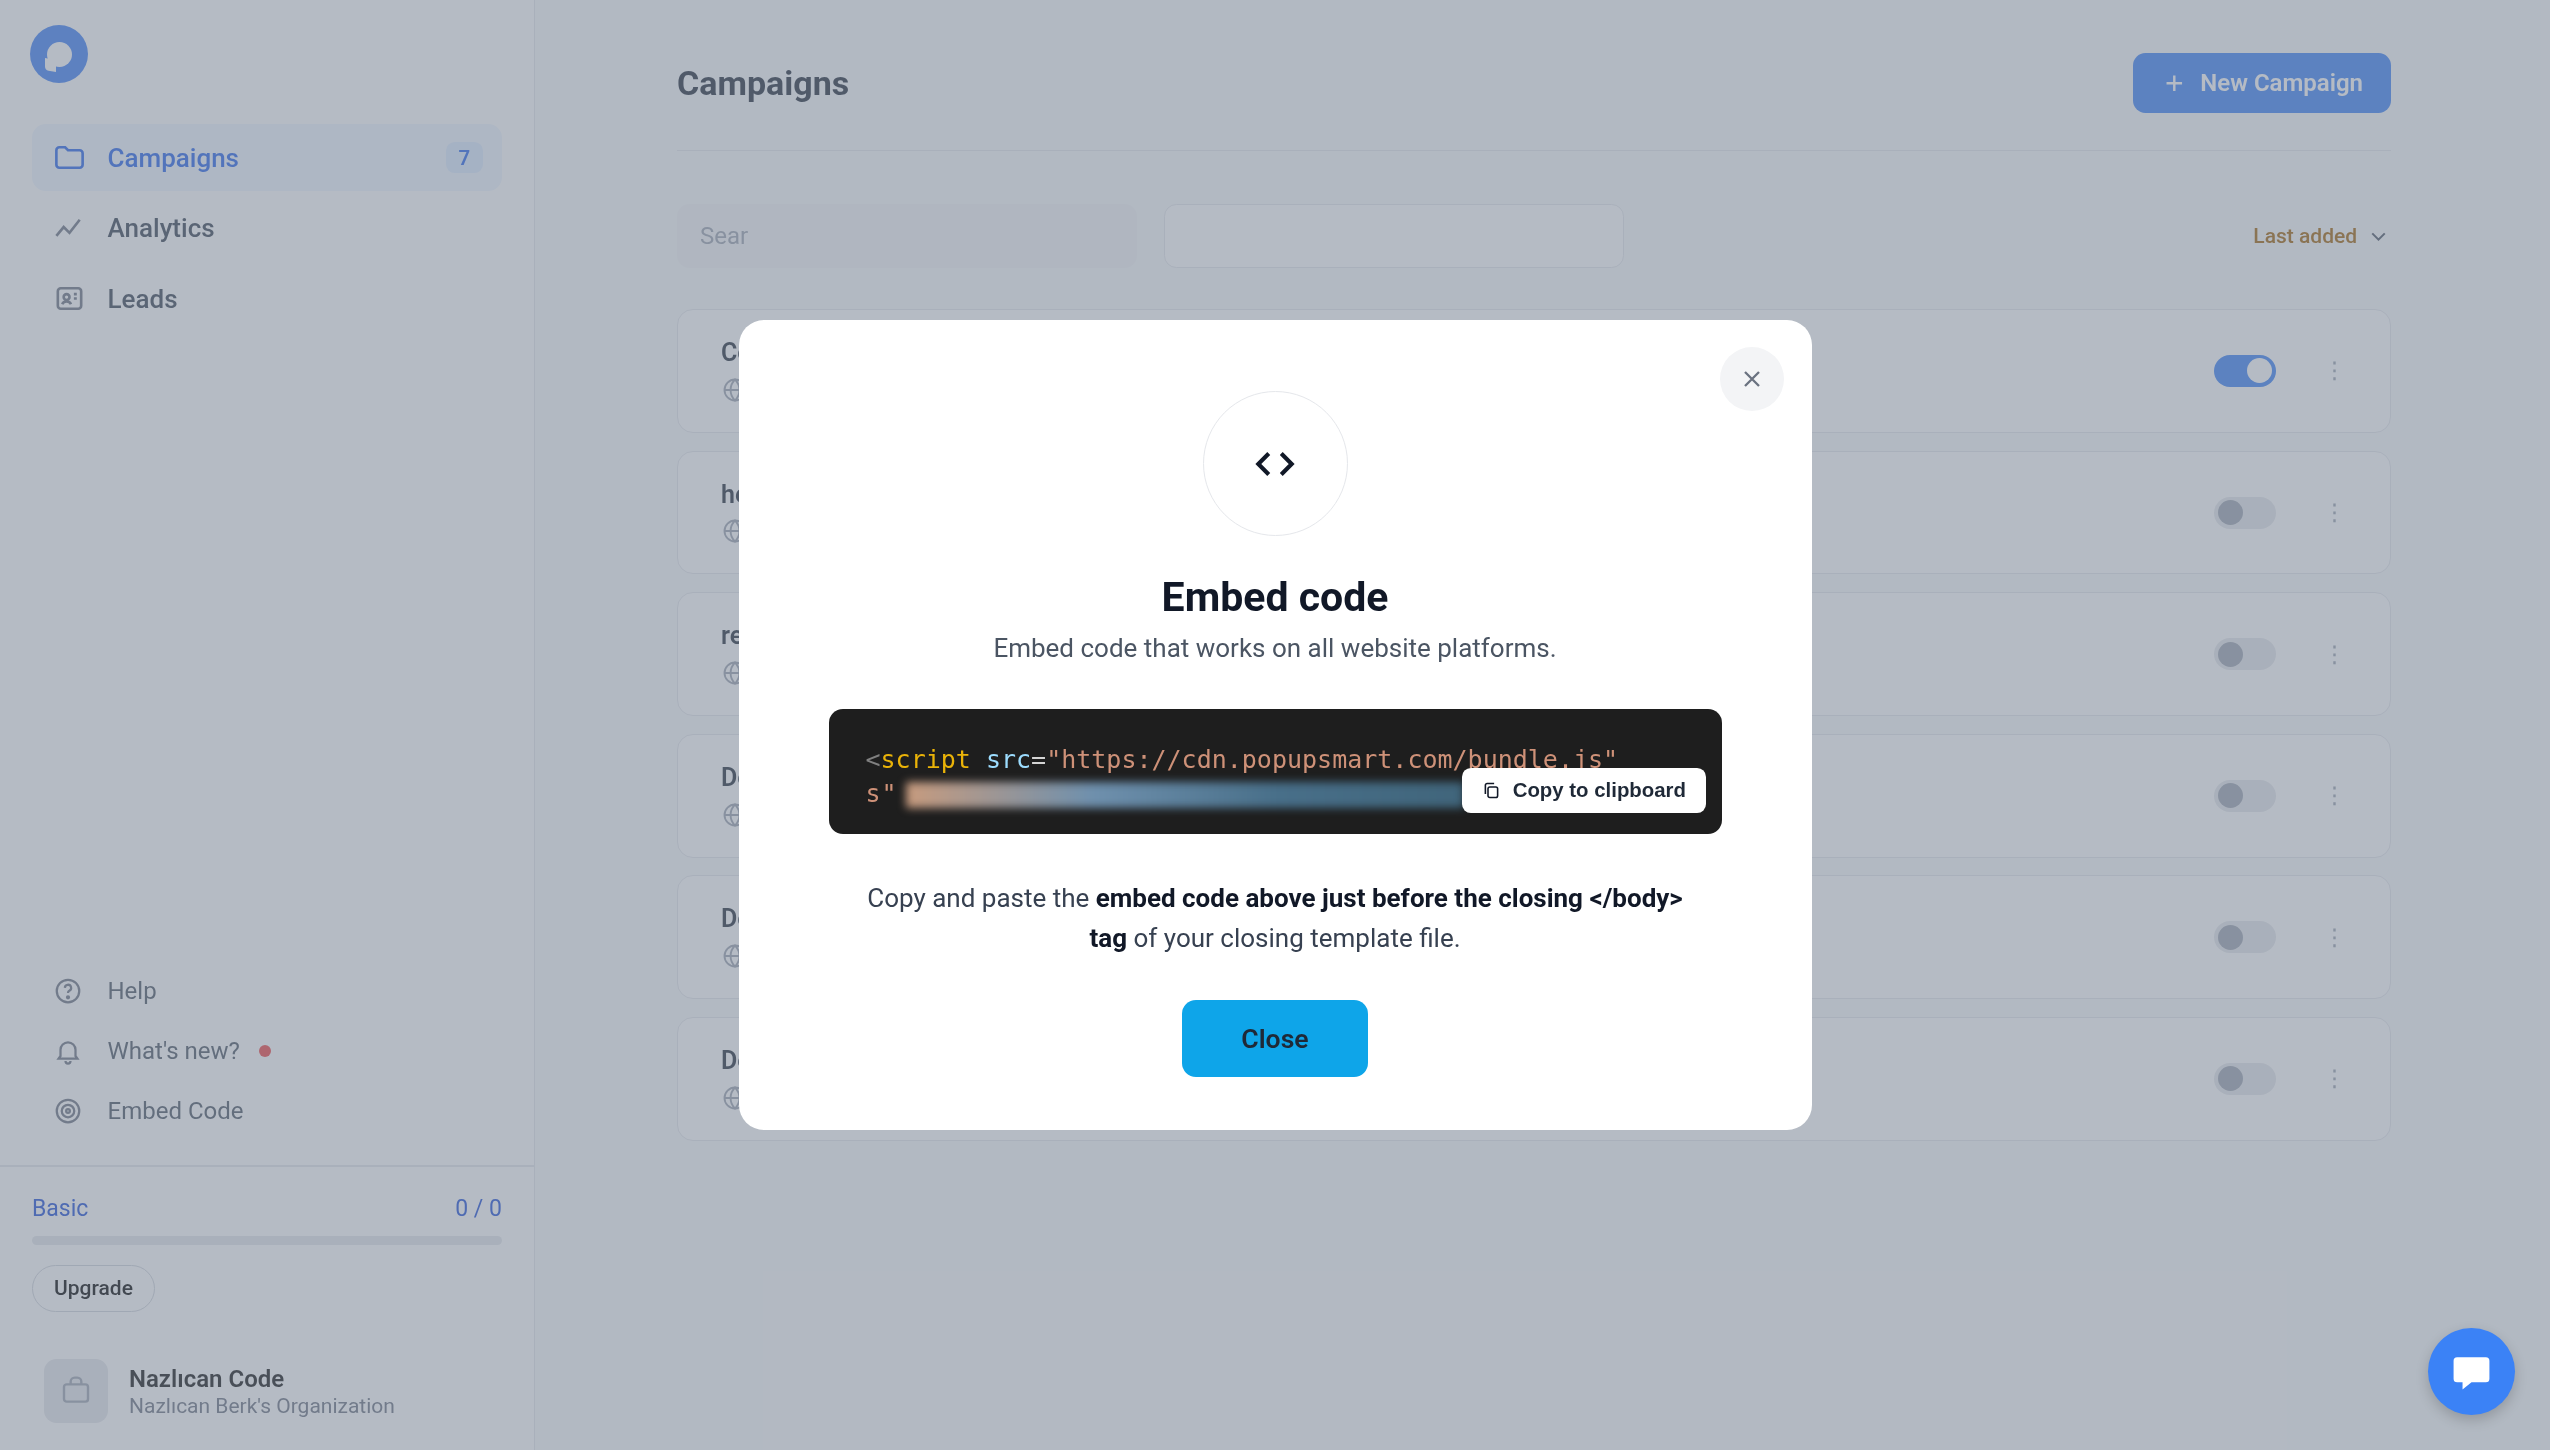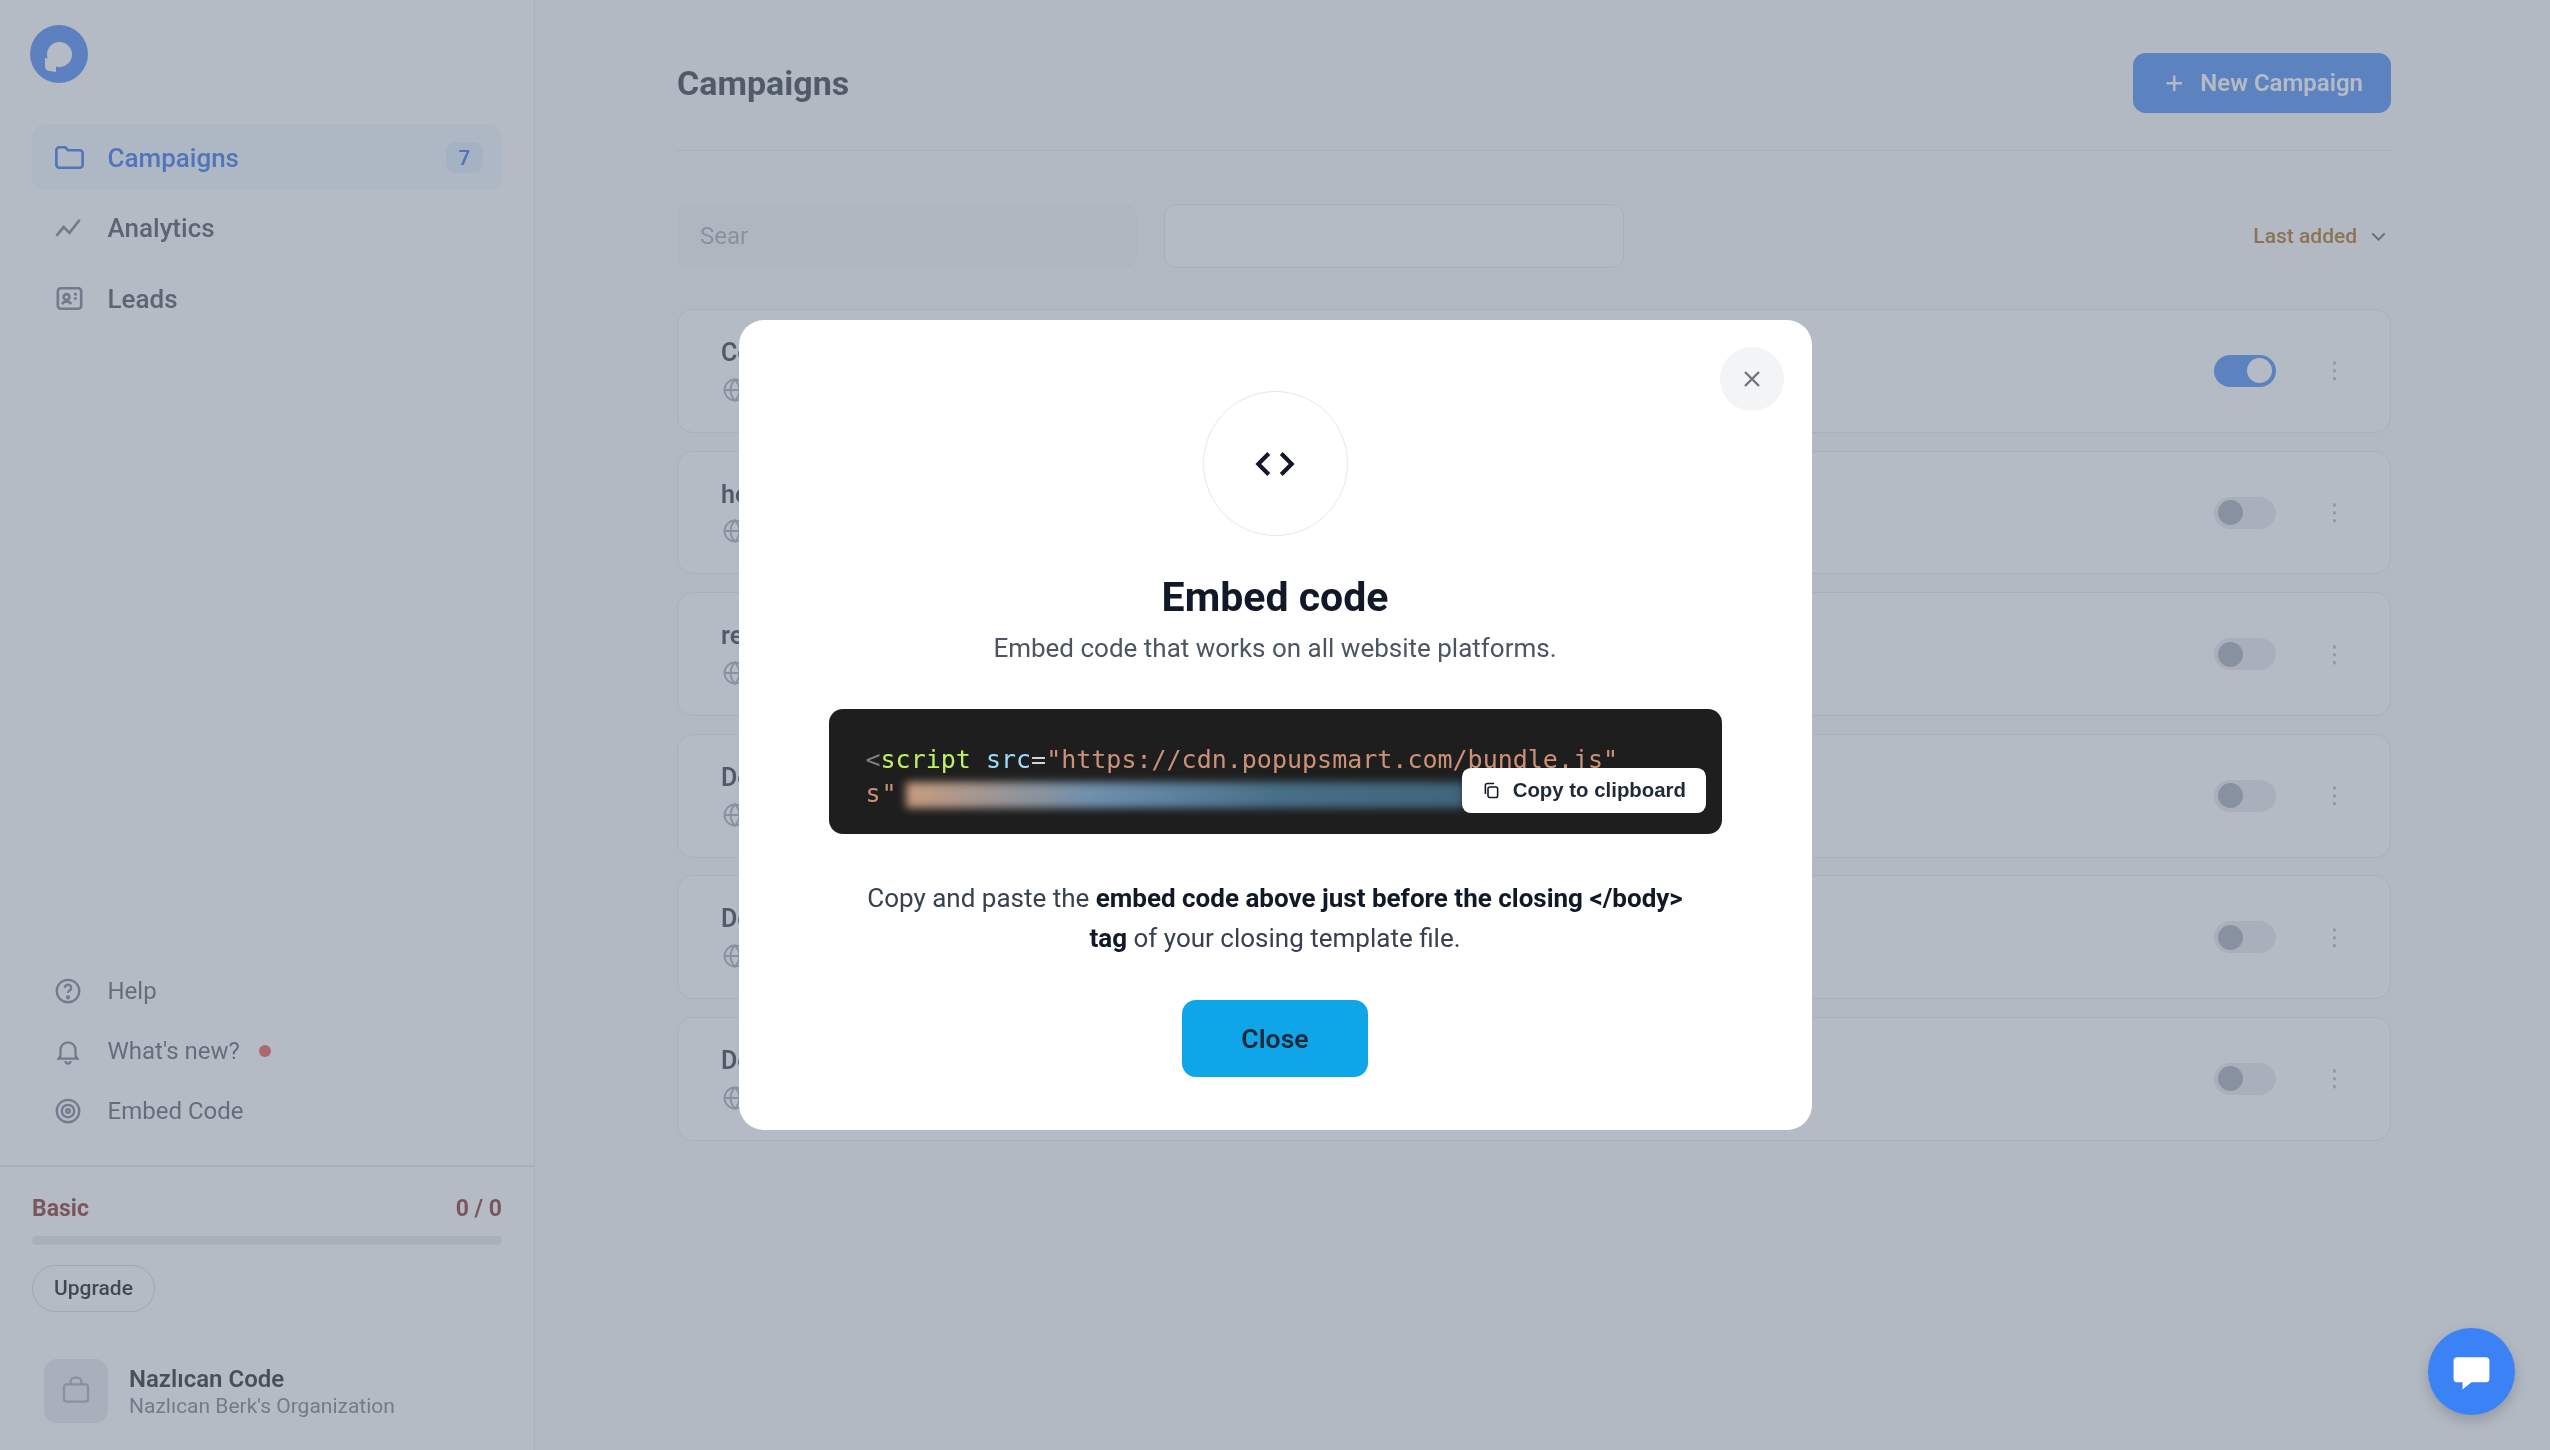--- a/index.html
+++ b/index.html
@@ -18,21 +18,21 @@
   .badge { margin-left: auto; background: #dbeafe; color: #2563eb; font-size: 20.4px; font-weight: 600; padding: 3.5px 12.4px; border-radius: 8.9px; }
 
   .bottom-nav { margin-top: auto; padding: 0 32px 14px 32px; }
   .bnav-item { display: flex; align-items: center; gap: 24px; padding: 14px 19.5px; font-size: 24px; color: #4b5563; cursor: pointer; border-radius: 10.6px; }
   .bnav-item .icon { width: 32px; height: 32px; display: inline-flex; align-items: center; justify-content: center; }
   .dot-red { width: 12.4px; height: 12.4px; border-radius: 50%; background: #ef4444; margin-left: -5.3px; }
 
   .divider { height: 1.8px; background: #e5e7eb; margin: 10.6px 0 0 0; }
 
   .plan { padding: 28px 32px 7px 32px; }
-  .plan-row { display: flex; justify-content: space-between; font-size: 23px; font-weight: 700; color: #7f1d1d; }
+  .plan-row { display: flex; justify-content: space-between; font-size: 23px; font-weight: 400; color: #1d4ed8; }
   .plan-bar { width: 100%; height: 8.9px; background: #e5e7eb; border-radius: 5.3px; margin: 14px 0 19.5px 0; }
   .upgrade-btn { display: inline-block; padding: 10.6px 21px; border: 1.8px solid #d1d5db; border-radius: 26.6px; font-size: 21px; color: #000000; font-weight: 500; cursor: pointer; }
 
   .user-block { display: flex; align-items: center; gap: 21px; padding: 23px 32px 26.6px 44px; margin-top: 17.7px; }
   .user-av { width: 64px; height: 64px; border-radius: 12.4px; background: #e5e7eb; display: flex; align-items: center; justify-content: center; color: #9ca3af; }
   .user-name { font-size: 24px; font-weight: 600; color: #111; margin-bottom: 1.8px; }
   .user-org { font-size: 21px; color: #6b7280; }
 
   
   .main { position: absolute; left: 535px; top: 0; right: 0; height: 100%; padding: 53px 159px 0 142px; }
@@ -61,21 +61,21 @@
   
   .overlay { position: absolute; inset: 0; background: rgba(121,131,148,0.55); display: flex; align-items: center; justify-content: center; }
   .modal { width: 1073px; background: #fff; border-radius: 25px; padding: 44px 55px 53px 55px; position: relative; }
   .close-x { position: absolute; top: 26.6px; right: 28px; width: 64px; height: 64px; border-radius: 50%; background: #f3f4f6; display: flex; align-items: center; justify-content: center; cursor: pointer; color: #6b7280; }
   .modal-icon { width: 145px; height: 145px; border-radius: 50%; border: 1.8px solid #e5e7eb; margin: 26.6px auto 37px auto; display: flex; align-items: center; justify-content: center; }
   .modal-title { text-align: center; font-size: 41px; font-weight: 700; margin-bottom: 12.4px; color: #111827; }
   .modal-sub { text-align: center; font-size: 26px; color: #4b5563; margin-bottom: 46px; }
   .code-block { background: #1e1e1e; border-radius: 14px; padding: 34px 37px 23px 37px; margin: 0 35px; position: relative; font-family: "SFMono-Regular", Menlo, Consolas, monospace; font-size: 25px; line-height: 1.35; }
   .code-block .l1 { color: #d4d4d4; }
   .tok-lt { color: #808080; }
-  .tok-tag { color: #bef264; }
+  .tok-tag { color: #eab308; }
   .tok-attr { color: #9cdcfe; }
   .tok-eq { color: #d4d4d4; }
   .tok-str { color: #ce9178; }
   .blur-span { display: inline-block; vertical-align: middle; width: 558px; height: 26.6px; background: linear-gradient(90deg, #c79b7e, #6f90ad, #486f89, #40657b); filter: blur(4.4px); border-radius: 1.8px; margin-left: 8.9px; }
   .copy-btn { position: absolute; right: 16px; bottom: 21px; background: #fff; border-radius: 8.9px; padding: 8.9px 19.5px; display: inline-flex; align-items: center; gap: 10.6px; font-size: 20.4px; font-weight: 550; color: #1f2937; cursor: pointer; font-family: -apple-system, sans-serif; }
   .instr { text-align: center; font-size: 26px; color: #374151; margin: 44px 62px 0 62px; line-height: 1.55; }
   .instr b { font-weight: 700; color: #111827; }
   .close-btn { display: block; width: 186px; margin: 41px auto 0 auto; background: #0ea5e9; border-radius: 14px; padding: 23px 0; text-align: center; font-size: 26.6px; font-weight: 600; color: #1f2937; cursor: pointer; }
 
   

